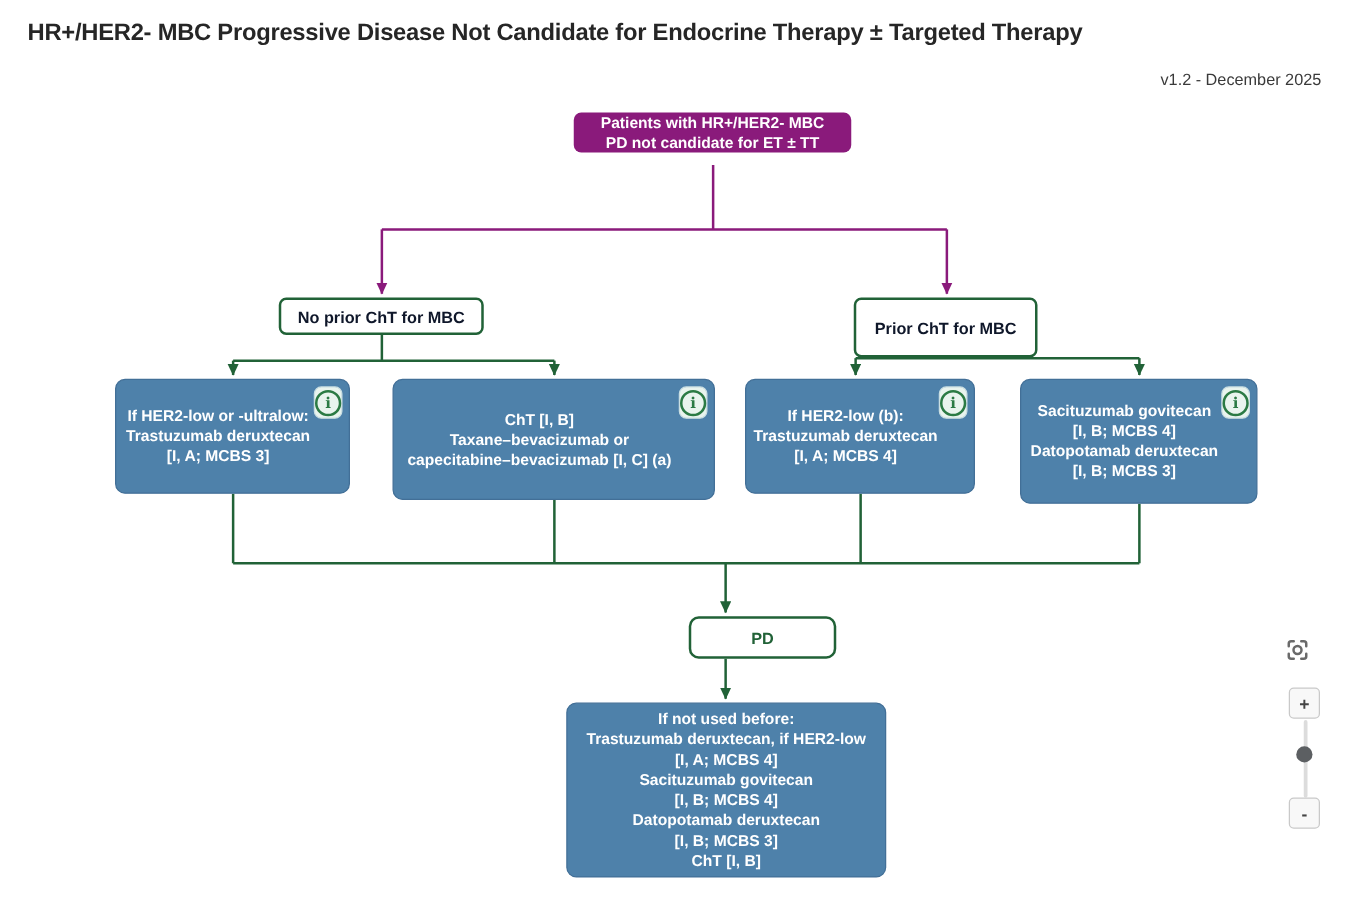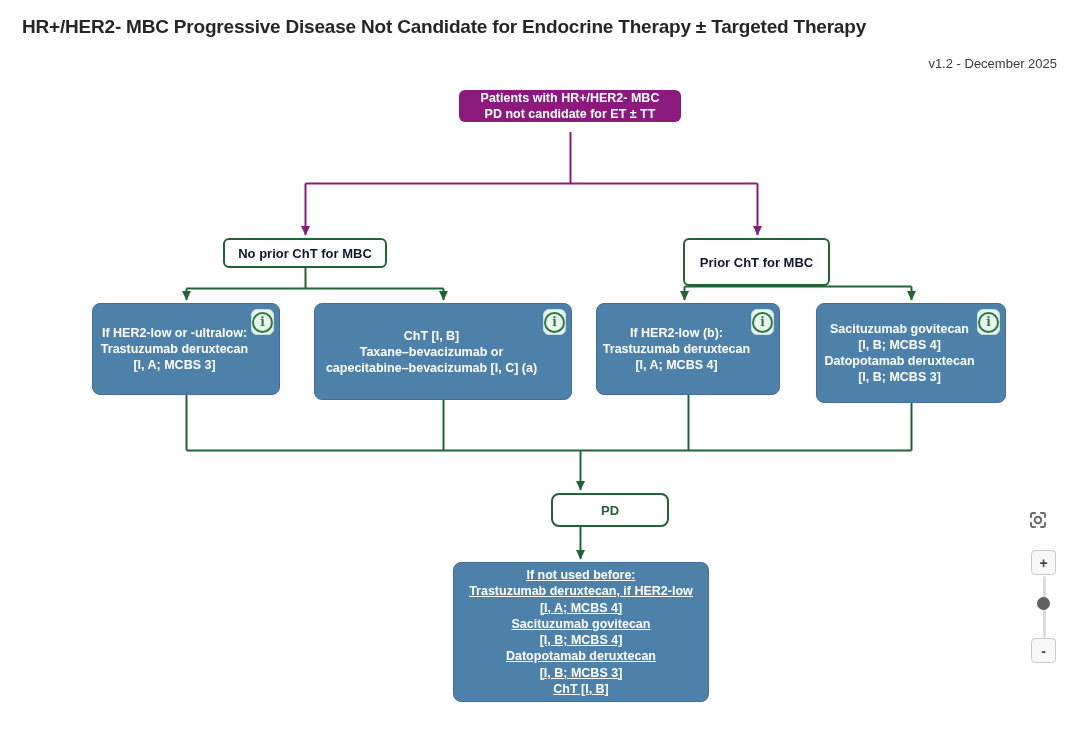--- a/index.html
+++ b/index.html
@@ -33,21 +33,21 @@
               color:#2B7A44; font-family:"DejaVu Serif",serif; font-weight:bold;
               font-size:12px; line-height:17px; display:flex; align-items:center;
               justify-content:center; }
 
   .pd-box { background:#ffffff; border:2px solid #216237; border-radius:8px;
             color:#216237; font-weight:bold; font-size:13px;
             display:flex; align-items:center; justify-content:center; }
 
   .final-box { background:#4E81AA; border:1px solid #426F97; border-radius:8px; color:#ffffff;
                font-weight:bold; font-size:12.5px; white-space:pre-line; line-height:1.3;
-               display:flex; align-items:center; justify-content:center; padding:7px 6px;text-decoration:underline; }
+               display:flex; align-items:center; justify-content:center; padding:7px 6px; }
 
   
   .focus-btn { position:absolute; left:1026px; top:508px; width:24px; height:24px;
                background:transparent; border:none; cursor:pointer; padding:0; }
   .zoom-btn { position:absolute; left:1031px; top:550px; width:25px; height:25px;
               background:#f8f8f8; border:1px solid #c9c9c9; border-radius:4px;
               color:#444; font-size:14px; font-weight:bold; line-height:1;
               display:flex; align-items:center; justify-content:center; cursor:pointer; }
   .zoom-btn.minus { top:638px; }
   .slider-track { position:absolute; left:1043px; top:576px; width:3px; height:62px;

